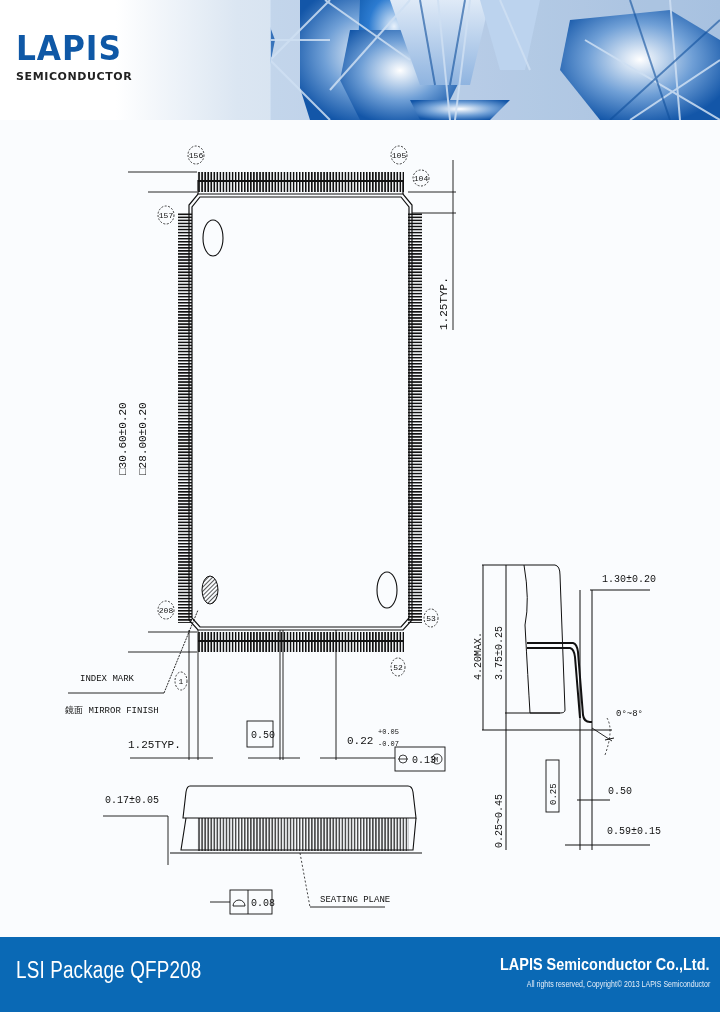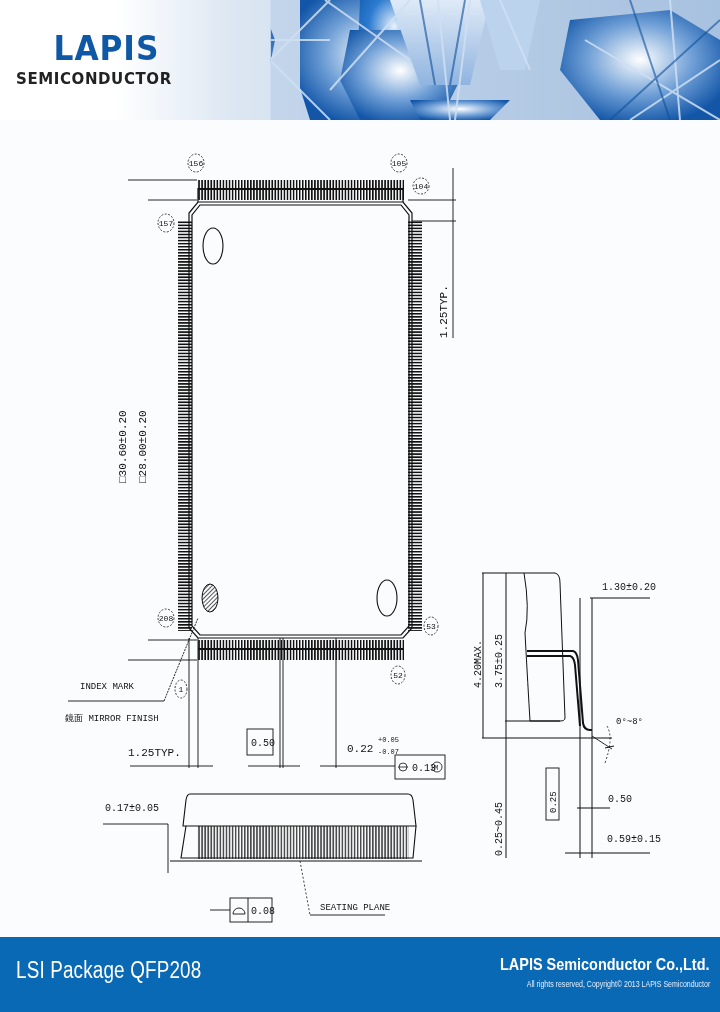--- a/index.html
+++ b/index.html
@@ -1,29 +1,29 @@
 <!DOCTYPE html>
 <html><head>
 <meta charset="utf-8">
 <style>
   * { margin:0; padding:0; box-sizing:border-box; }
   html, body { width:720px; height:1012px; background:#fafcfe; overflow:hidden; }
   body { position:relative; font-family:"Liberation Sans", sans-serif; }
 
-  .header { position:absolute; left:0; top:0; width:664px; height:120px; background:#fff;text-align:right; }
+  .header { position:absolute; left:0; top:0; width:664px; height:120px; background:#fff; }
   .header-bg { position:absolute; left:116px; top:0; width:604px; height:120px;
     background:linear-gradient(90deg,#ffffff 0%,#dbe6f2 20%,#b8cde4 100%); }
   .header-art { position:absolute; left:270px; top:0; width:450px; height:120px; }
   .logo { position:absolute; left:16px; top:30px; }
   .logo-main { font-family:"DejaVu Sans", sans-serif; font-weight:bold; font-size:34px;
     color:#0f58a6; letter-spacing:1px; line-height:36px; transform:scaleX(0.92); transform-origin:left; }
-  .logo-sub { font-family:"DejaVu Sans", sans-serif; font-weight:bold; font-size:15px;
+  .logo-sub { font-family:"DejaVu Sans", sans-serif; font-weight:bold; font-size:11px;
     color:#222; letter-spacing:0.6px; margin-top:4px; }
 
-  .drawing { position:absolute; left:0; top:120px; width:720px; height:815px; background:#fafcfe;margin-top:8px; }
+  .drawing { position:absolute; left:0; top:120px; width:720px; height:815px; background:#fafcfe; }
   .drawing svg { position:absolute; left:0; top:0; }
   .dimtext { font-family:"Liberation Mono", monospace; fill:#111; }
 
   .footer { position:absolute; left:0; top:937px; width:720px; height:97px; background:#0a69b5; }
   .footer-title { position:absolute; left:16px; top:20px; font-size:23px; color:#fff;
     transform:scaleX(0.82); transform-origin:left; letter-spacing:0.2px; }
   .footer-company { position:absolute; right:10px; top:18px; font-weight:bold; font-size:17px; color:#fff;
     transform:scaleX(0.85); transform-origin:right; }
   .footer-copy { position:absolute; right:10px; top:42px; font-size:9px; color:#e6eef8;
     transform:scaleX(0.78); transform-origin:right; white-space:nowrap; }

